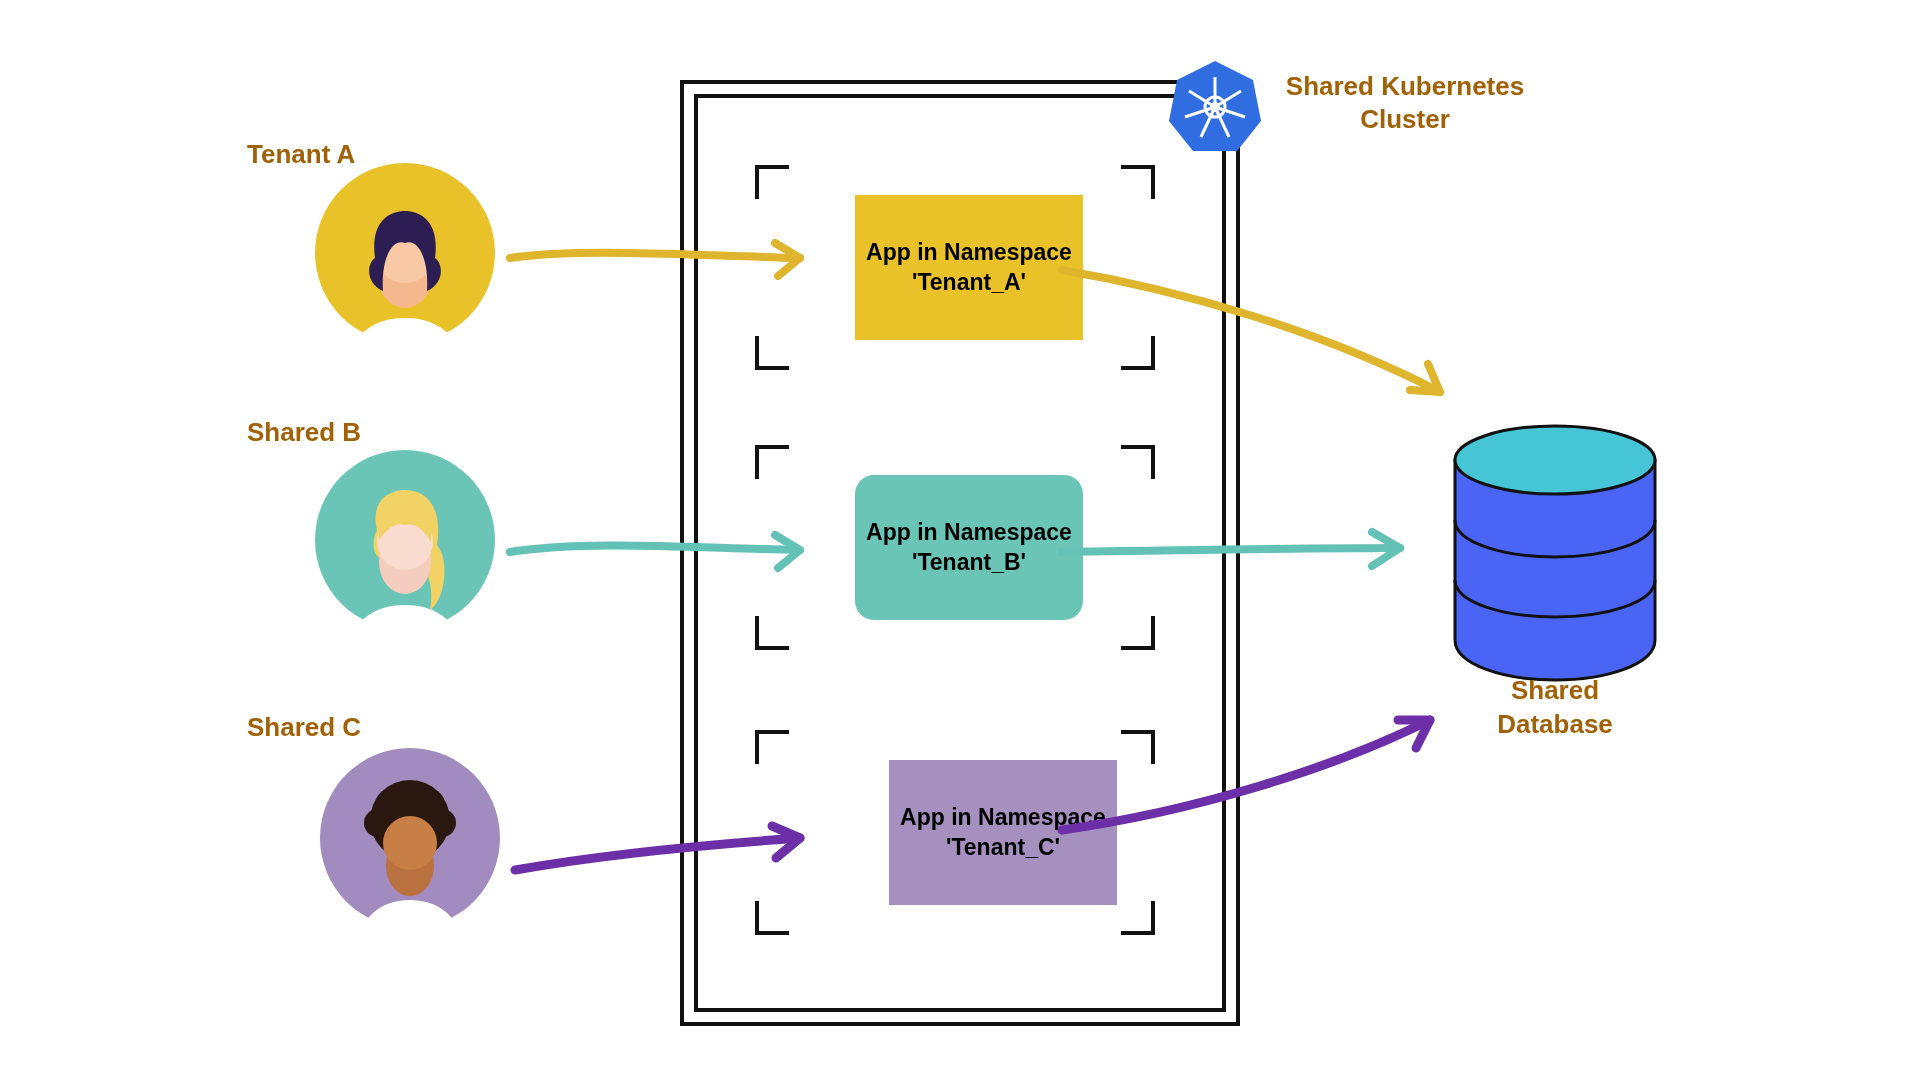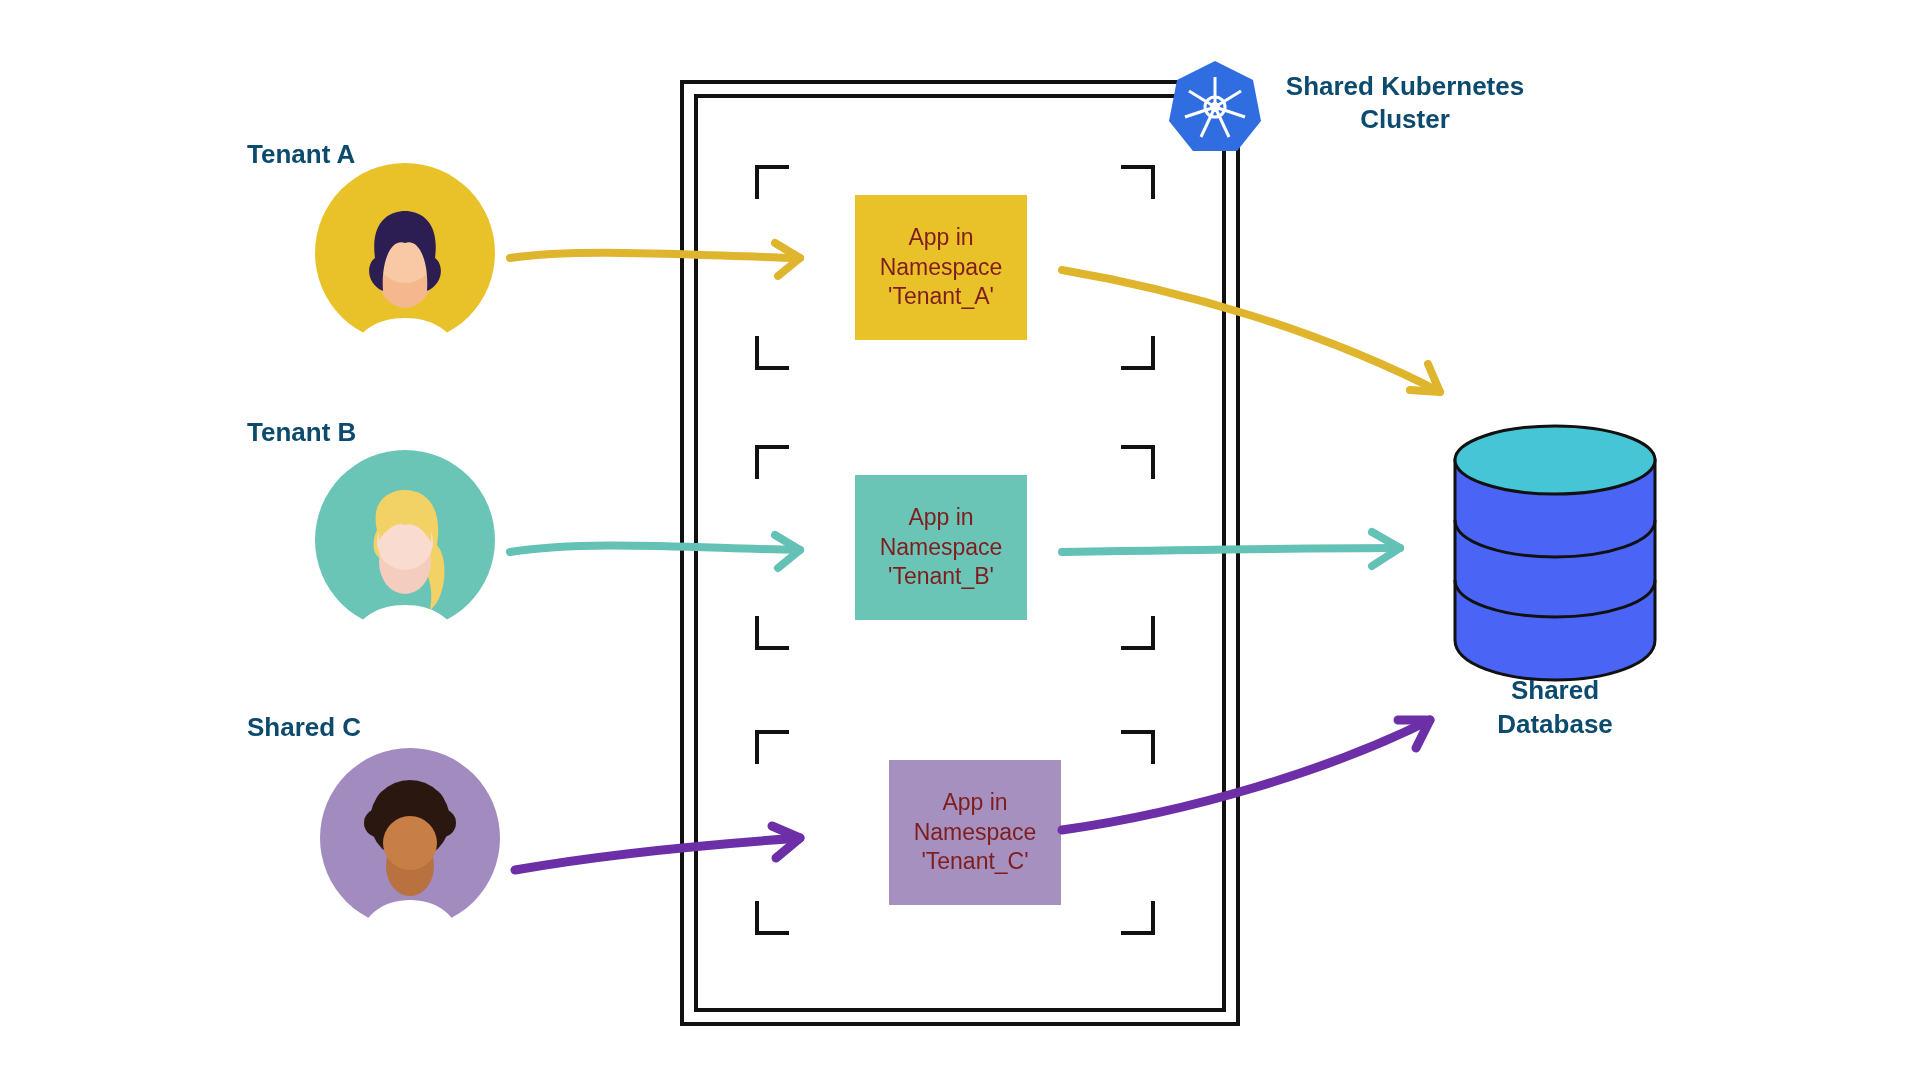--- a/index.html
+++ b/index.html
@@ -8,21 +8,21 @@
     width: 1920px;
     height: 1080px;
     background: #ffffff;
     font-family: Arial, Helvetica, sans-serif;
     position: relative;
     overflow: hidden;
   }
   .label {
     position: absolute;
     font-weight: 700;
-    color: #0c4a6e;
+    color: #a16207;
     font-size: 26px;
   }
   .avatar {
     position: absolute;
     width: 180px;
     height: 180px;
     border-radius: 50%;
   }
   .cluster-box {
     position: absolute;
@@ -33,48 +33,48 @@
     position: absolute;
   }
   .ns-corners div {
     position: absolute;
     width: 30px;
     height: 30px;
     border: 4px solid #111;
   }
   .app-box {
     position: absolute;
-    width: 172px;
+    width: 228px;
     height: 145px;
     display: flex;
     align-items: center;
     justify-content: center;
     text-align: center;
-    font-weight: 400;
+    font-weight: 700;
     font-size: 23px;
-    color: #7f1d1d;
+    color: #000000;
     line-height: 1.3;
     padding: 8px;
     box-sizing: border-box;
   }
 </style>
 </head>
 <body>
 
 <div class="label" style="left:247px; top:139px;">Tenant A</div>
 <div class="avatar" style="left:315px; top:163px; background:#e9c229;">
   <svg width="180" height="180" viewBox="0 0 180 180">
     <path d="M90 155 C60 155 44 170 40 182 L140 182 C136 170 120 155 90 155" fill="#ffffff"></path>
     <ellipse cx="90" cy="110" rx="28" ry="35" fill="#f5b88e"></ellipse>
     <circle cx="90" cy="90" r="30" fill="#f8c9a4"></circle>
     <path d="M60 95 C55 58 75 48 90 48 C105 48 125 58 120 95 C128 100 130 120 112 128 C114 100 105 75 90 80 C75 75 66 100 68 128 C50 120 52 100 60 95" fill="#2c1e52"></path>
   </svg>
 </div>
 
-<div class="label" style="left:247px; top:417px;">Tenant B</div>
+<div class="label" style="left:247px; top:417px;">Shared B</div>
 <div class="avatar" style="left:315px; top:450px; background:#6bc5b6;">
   <svg width="180" height="180" viewBox="0 0 180 180">
     <path d="M90 155 C60 155 44 170 40 182 L140 182 C136 170 120 155 90 155" fill="#ffffff"></path>
     <path d="M62 80 C55 50 75 40 90 40 C110 40 128 55 122 95 C135 110 130 150 115 160 C120 130 110 110 90 115 C82 100 72 95 68 110 C55 105 58 88 62 80" fill="#f2d264"></path>
     <ellipse cx="90" cy="112" rx="26" ry="32" fill="#f5cdbf"></ellipse>
     <circle cx="90" cy="92" r="28" fill="#f9dccf"></circle>
     <path d="M64 90 C62 65 78 55 90 55 C102 55 118 65 116 92 C108 78 98 72 90 75 C82 72 72 78 64 90" fill="#f2d264"></path>
   </svg>
 </div>
 
@@ -119,21 +119,21 @@
   <div style="right:0;bottom:0;border-left:none;border-top:none;"></div>
 </div>
 <div class="app-box" style="left:855px; top:195px; background:#e9c229;">App in Namespace 'Tenant_A'</div>
 
 <div class="ns-corners" style="left:755px; top:445px; width:400px; height:205px;">
   <div style="left:0;top:0;border-right:none;border-bottom:none;"></div>
   <div style="right:0;top:0;border-left:none;border-bottom:none;"></div>
   <div style="left:0;bottom:0;border-right:none;border-top:none;"></div>
   <div style="right:0;bottom:0;border-left:none;border-top:none;"></div>
 </div>
-<div class="app-box" style="left:855px; top:475px; background:#6bc5b6;">App in Namespace 'Tenant_B'</div>
+<div class="app-box" style="left:855px; top:475px; background:#6bc5b6;border-radius:19px;">App in Namespace 'Tenant_B'</div>
 
 <div class="ns-corners" style="left:755px; top:730px; width:400px; height:205px;">
   <div style="left:0;top:0;border-right:none;border-bottom:none;"></div>
   <div style="right:0;top:0;border-left:none;border-bottom:none;"></div>
   <div style="left:0;bottom:0;border-right:none;border-top:none;"></div>
   <div style="right:0;bottom:0;border-left:none;border-top:none;"></div>
 </div>
 <div class="app-box" style="left:889px; top:760px; background:#a690bf;">App in Namespace 'Tenant_C'</div>
 
 <svg style="position:absolute; left:1435px; top:415px;" width="240" height="270" viewBox="0 0 240 270">

